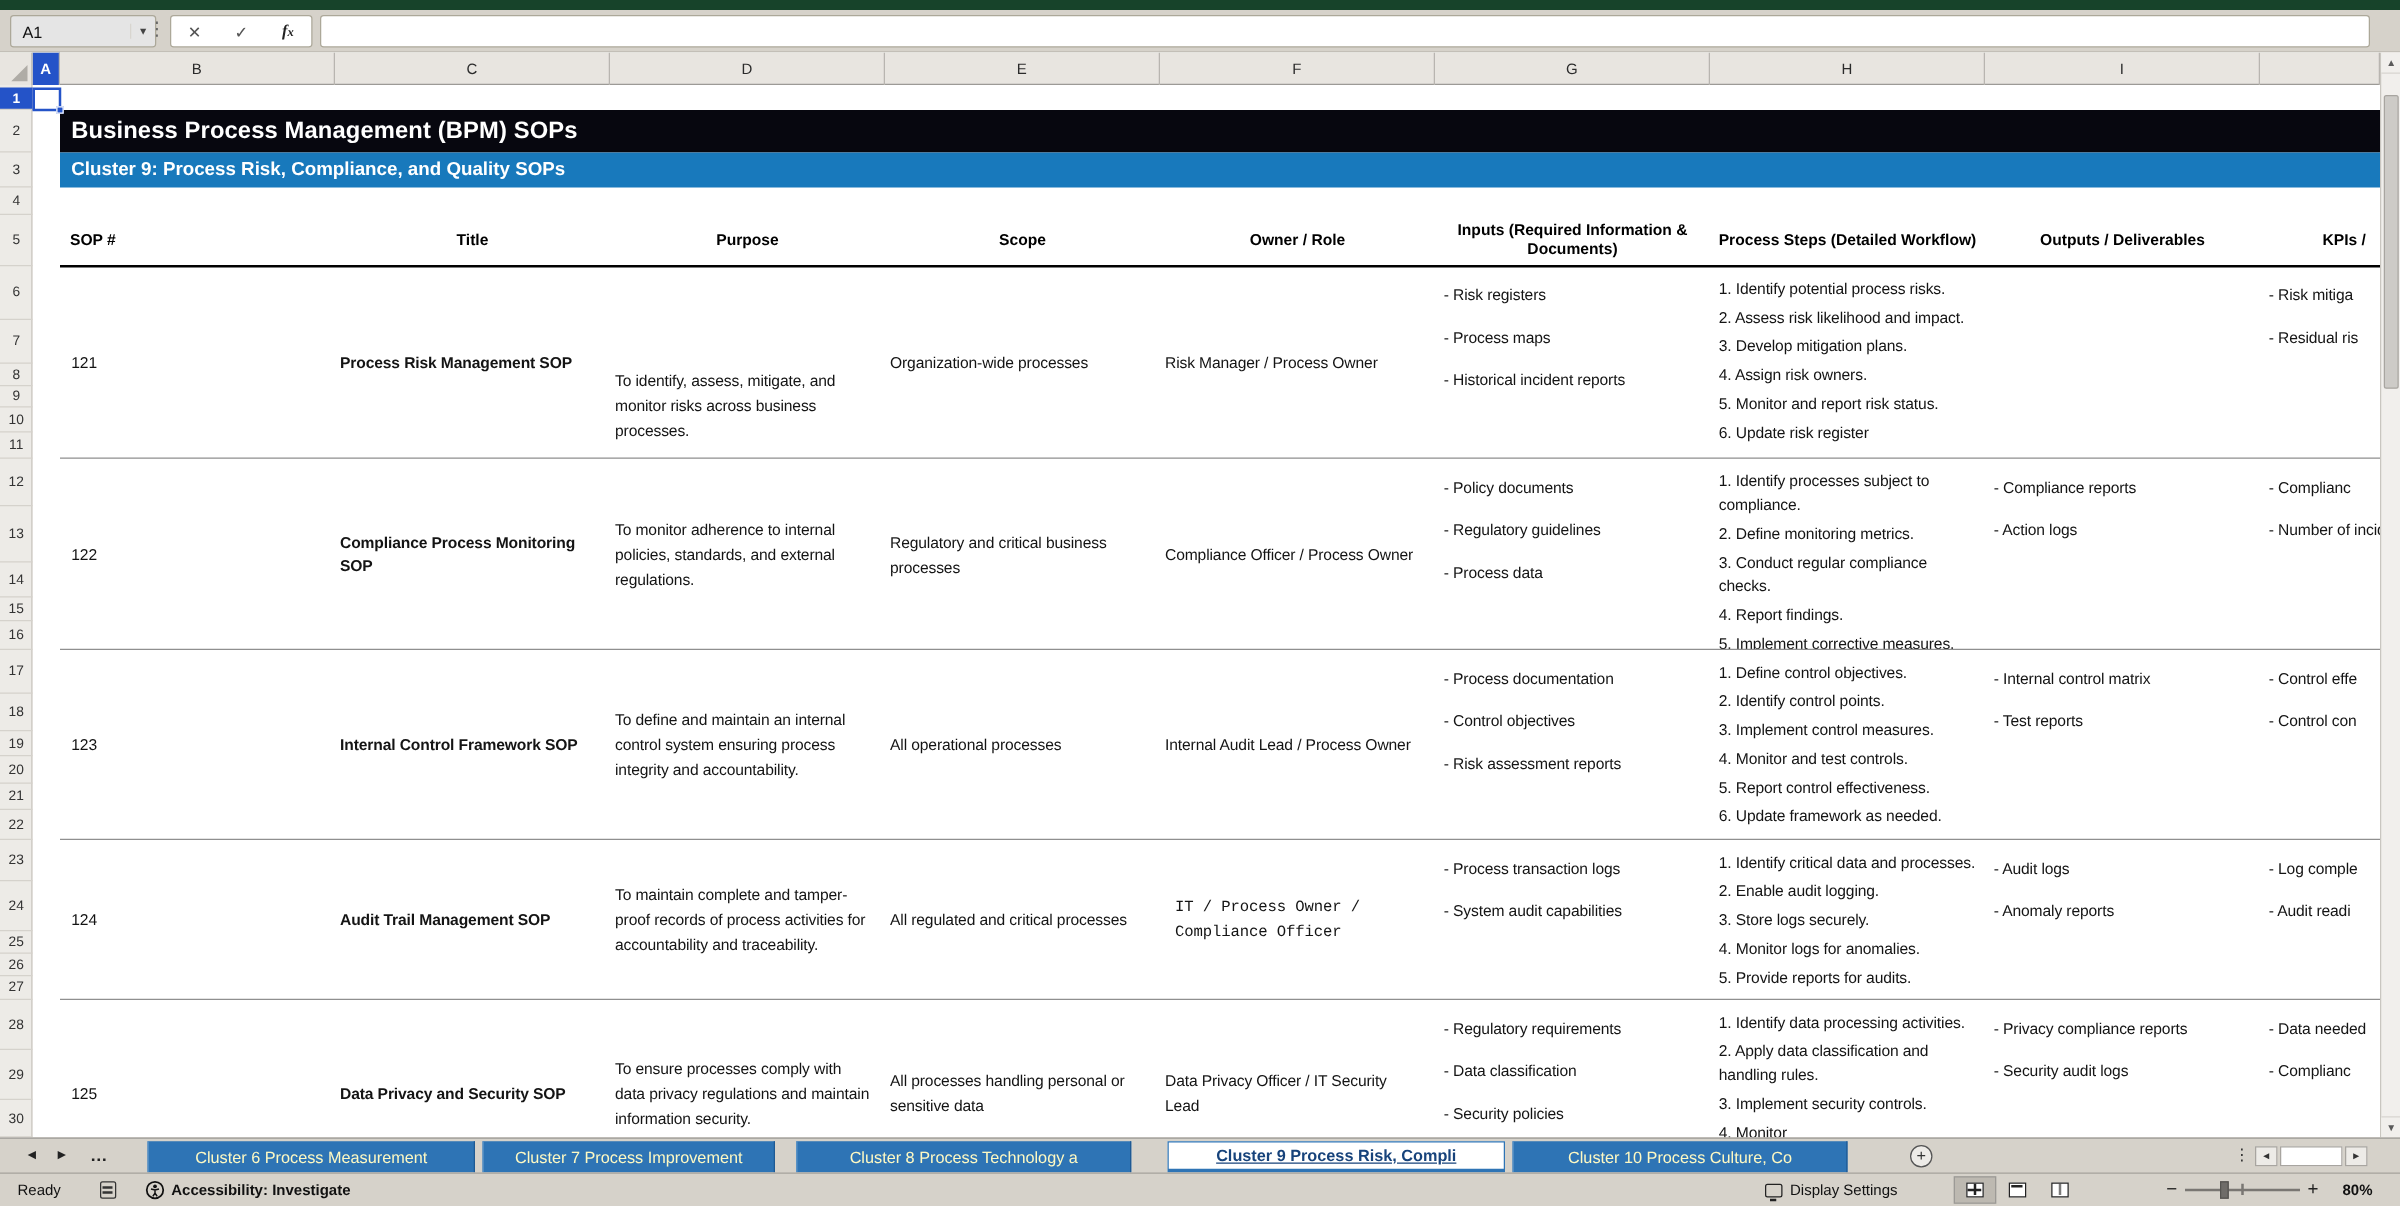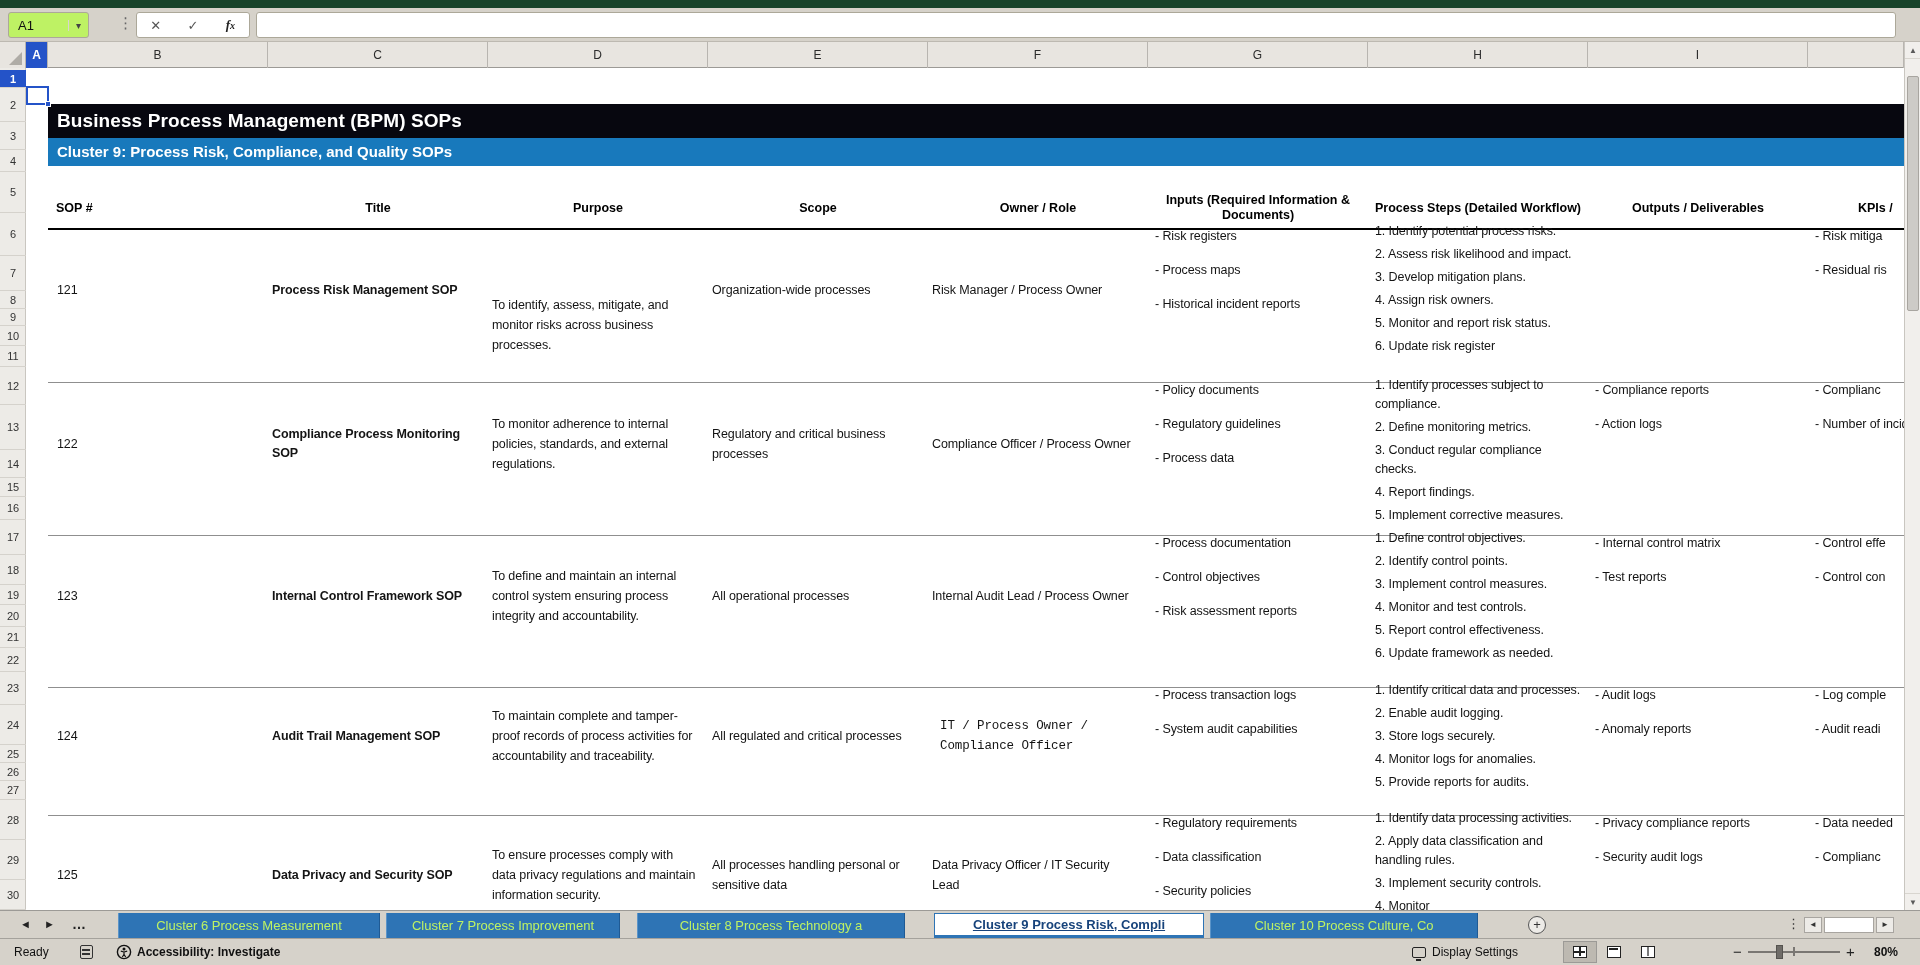--- a/index.html
+++ b/index.html
@@ -5,42 +5,42 @@
   * { box-sizing: border-box; margin: 0; padding: 0; }
   html,body { width:1920px; height:965px; overflow:hidden; }
   body { font-family:"Liberation Sans", sans-serif; background:#D6D2CA; }
   #app { position:relative; width:1920px; height:965px; }
 
   
   #titlebar-strip { position:absolute; left:0; top:0; width:1920px; height:8px; background:#17432A; }
 
   
   #formula-bar { position:absolute; left:0; top:8px; width:1920px; height:34px; background:#D6D2CA; border-bottom:1px solid #BDB9B1; }
-  #name-box { position:absolute; left:8px; top:4px; width:81px; height:26px; background:#bef264; border:1px solid #ACA899; border-radius:3px; display:flex; align-items:center; font-size:13px; color:#111; }
+  #name-box { position:absolute; left:8px; top:4px; width:117px; height:26px; background:#e5e5e5; border:1px solid #ACA899; border-radius:3px; display:flex; align-items:center; font-size:13px; color:#111; }
   #name-box .nb-val { padding-left:9px; flex:1; }
   #name-box .nb-arrow { width:20px; text-align:center; color:#444; font-size:10px; border-left:1px solid #D8D5CF; }
   .dots-sep { position:absolute; left:118px; top:6px; font-size:15px; color:#666; letter-spacing:0; }
   #fx-buttons { position:absolute; left:136px; top:4px; width:114px; height:26px; background:#fff; border:1px solid #ACA899; border-radius:3px; display:flex; align-items:center; justify-content:space-around; }
   #fx-buttons .fxb { font-size:13px; color:#555; width:30px; text-align:center; cursor:default; }
   #fx-buttons .fx-glyph { font-size:13px; color:#222; font-style:italic; font-weight:bold; font-family:"Liberation Serif", serif; }
   #formula-input { position:absolute; left:256px; top:4px; width:1640px; height:26px; background:#fff; border:1px solid #ACA899; border-radius:3px; font-size:13px; padding:0 8px; color:#111; }
 
   
   #grid { position:absolute; left:0; top:42px; width:1920px; height:868px; background:#fff; overflow:hidden; }
   #col-headers { position:absolute; left:0; top:0; width:1904px; height:26px; background:#E8E5E0; border-bottom:1px solid #9C9A96; }
   .col-h { position:absolute; top:0; height:26px; border-right:1px solid #B8B5B0; text-align:center; font-size:12px; line-height:26px; color:#2b2b2b; }
   .col-h.sel { background:#2453C8; color:#fff; font-weight:bold; }
   #corner-cell { position:absolute; left:0; top:0; width:26px; height:26px; background:#E8E5E0; border-right:1px solid #B8B5B0; }
   #corner-cell .tri { position:absolute; right:3px; bottom:3px; width:0; height:0; border-bottom:13px solid #AFACA6; border-left:13px solid transparent; }
 
   #gutter { position:absolute; left:0; top:26px; width:26px; height:842px; background:#EDEBE7; border-right:1px solid #C9C6C0; }
   .gut-cell { position:absolute; left:0; width:26px; border-bottom:1px solid #D5D2CC; text-align:center; font-size:11px; color:#333; display:flex; align-items:center; justify-content:center; }
   .gut-cell.sel { background:#2453C8; color:#fff; font-weight:bold; }
   
-  .abs { position:absolute;margin-top:16px; }
+  .abs { position:absolute; }
 
   #title-band { left:48px; top:46px; width:1856px; height:34px; background:#07070F; color:#fff; font-size:19px; font-weight:bold; line-height:34px; padding-left:9px; letter-spacing:0.1px; }
   #cluster-band { left:48px; top:80px; width:1856px; height:28px; background:#1879BC; color:#fff; font-size:15px; font-weight:bold; line-height:28px; padding-left:9px; }
 
   #header-row { left:0; top:130px; width:1904px; height:41px; }
   #header-row .hdr-underline { position:absolute; left:48px; top:40px; width:1856px; height:0; border-top:2.5px solid #000; }
   .header-cell { position:absolute; top:0; height:40px; display:flex; align-items:center; justify-content:center; text-align:center; font-size:12.5px; font-weight:bold; color:#000; line-height:15px; padding:0 6px; }
   .header-cell.left { justify-content:flex-start; text-align:left; padding-left:8px; }
   .header-cell.kpi { justify-content:flex-start; text-align:left; padding-left:50px; overflow:hidden; white-space:nowrap; }
 
@@ -66,21 +66,21 @@
   #vs-up { top:0; border-bottom:1px solid #D8D5CF; }
   #vs-down { bottom:0; border-top:1px solid #D8D5CF; }
   #vs-thumb { position:absolute; left:2px; top:34px; width:12px; height:235px; background:#CDCBC7; border:1px solid #A8A5A0; border-radius:2px; }
 
   
   #tab-bar { position:absolute; left:0; top:910px; width:1920px; height:28px; background:#D6D2CA; border-top:1px solid #9C9A96; }
   .tab-nav { position:absolute; top:7px; font-size:11px; color:#222; cursor:default; }
   #tab-nav-left { left:20px; }
   #tab-nav-right { left:44px; }
   #tab-overflow { position:absolute; left:72px; top:5px; font-size:14px; color:#222; font-weight:bold; }
-  .sheet-tab { position:absolute; top:2px; height:25px; background:#2E74B5; color:#bef264; font-size:13px; display:flex; align-items:center; justify-content:center; border-left:1px solid #5B94C8; border-right:1px solid #1F5A94; white-space:nowrap; overflow:hidden; }
+  .sheet-tab { position:absolute; top:2px; height:25px; background:#2E74B5; color:#fef9c3; font-size:13px; display:flex; align-items:center; justify-content:center; border-left:1px solid #5B94C8; border-right:1px solid #1F5A94; white-space:nowrap; overflow:hidden; }
   .sheet-tab.active { background:#FFFFFF; color:#17437B; font-weight:bold; text-decoration:underline; border:1px solid #2E74B5; border-bottom:3px solid #2E74B5; }
   #new-sheet-btn { position:absolute; left:1528px; top:5px; width:18px; height:18px; border:1px solid #555; border-radius:50%; text-align:center; line-height:16px; font-size:13px; color:#333; background:#EDEBE7; }
   #tab-right-dots { position:absolute; left:1787px; top:5px; font-size:13px; color:#333; }
   .hscroll-btn { position:absolute; top:6px; width:18px; height:16px; background:#EDEBE7; border:1px solid #A8A5A0; color:#333; font-size:8px; text-align:center; line-height:14px; }
   #hs-left { left:1804px; }
   #hs-track { position:absolute; left:1824px; top:6px; width:50px; height:16px; background:#fff; border:1px solid #A8A5A0; }
   #hs-right { left:1876px; }
 
   
   #status-bar { position:absolute; left:0; top:938px; width:1920px; height:27px; background:#D6D2CA; border-top:1px solid #A5A29C; font-size:12px; color:#111; }

